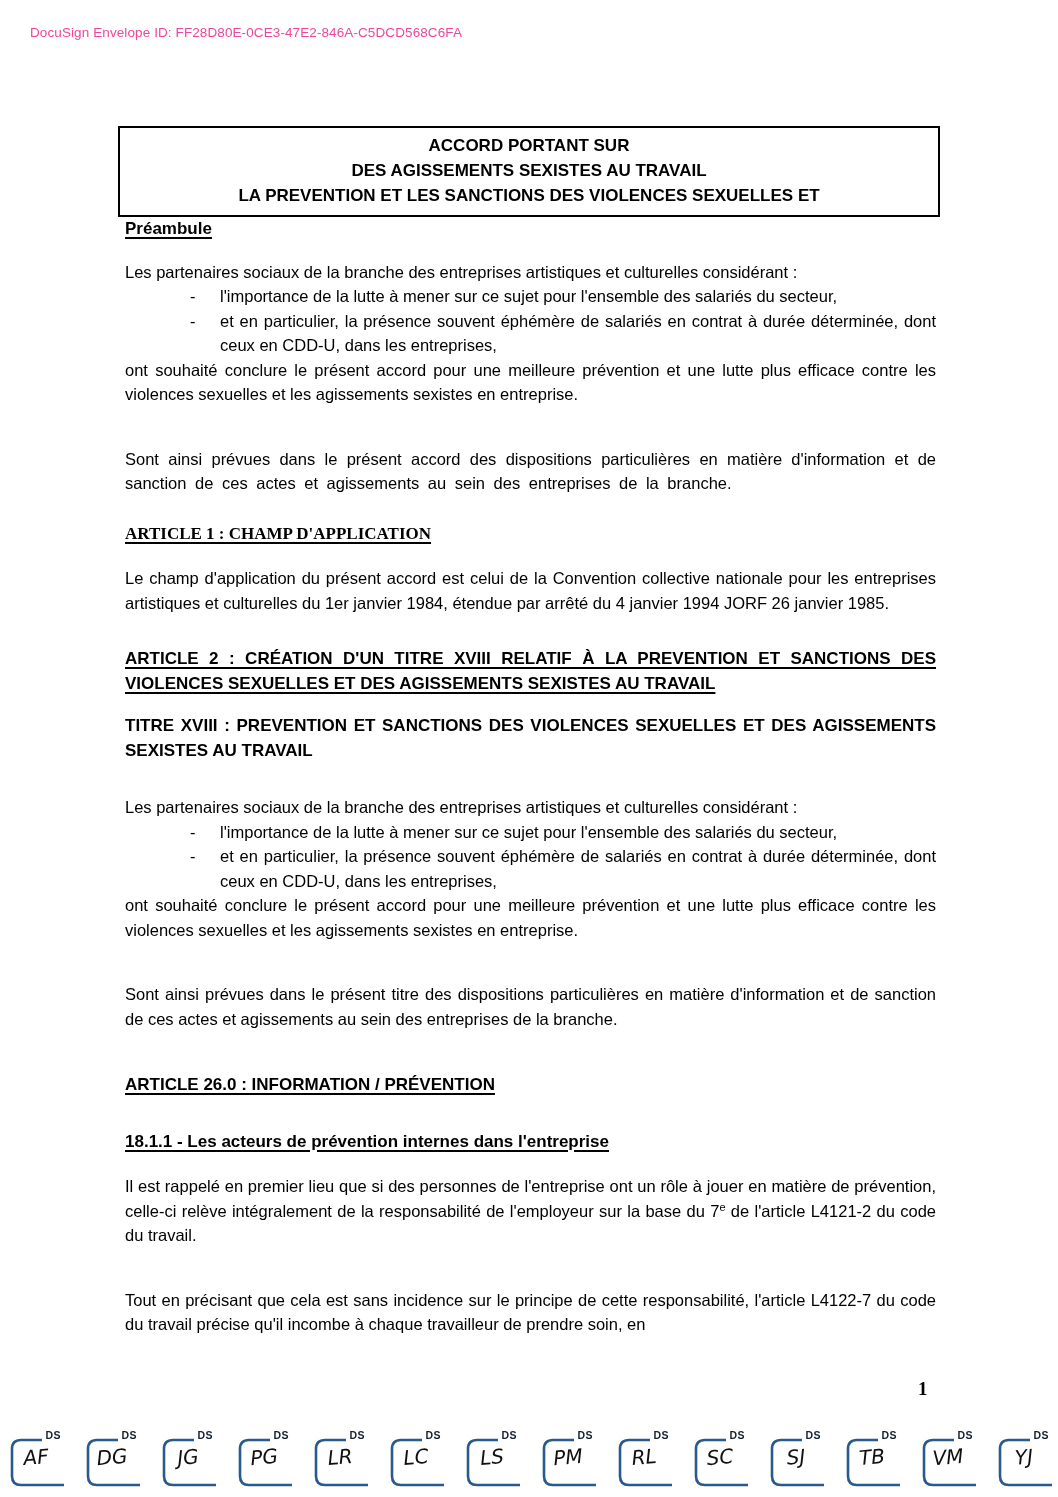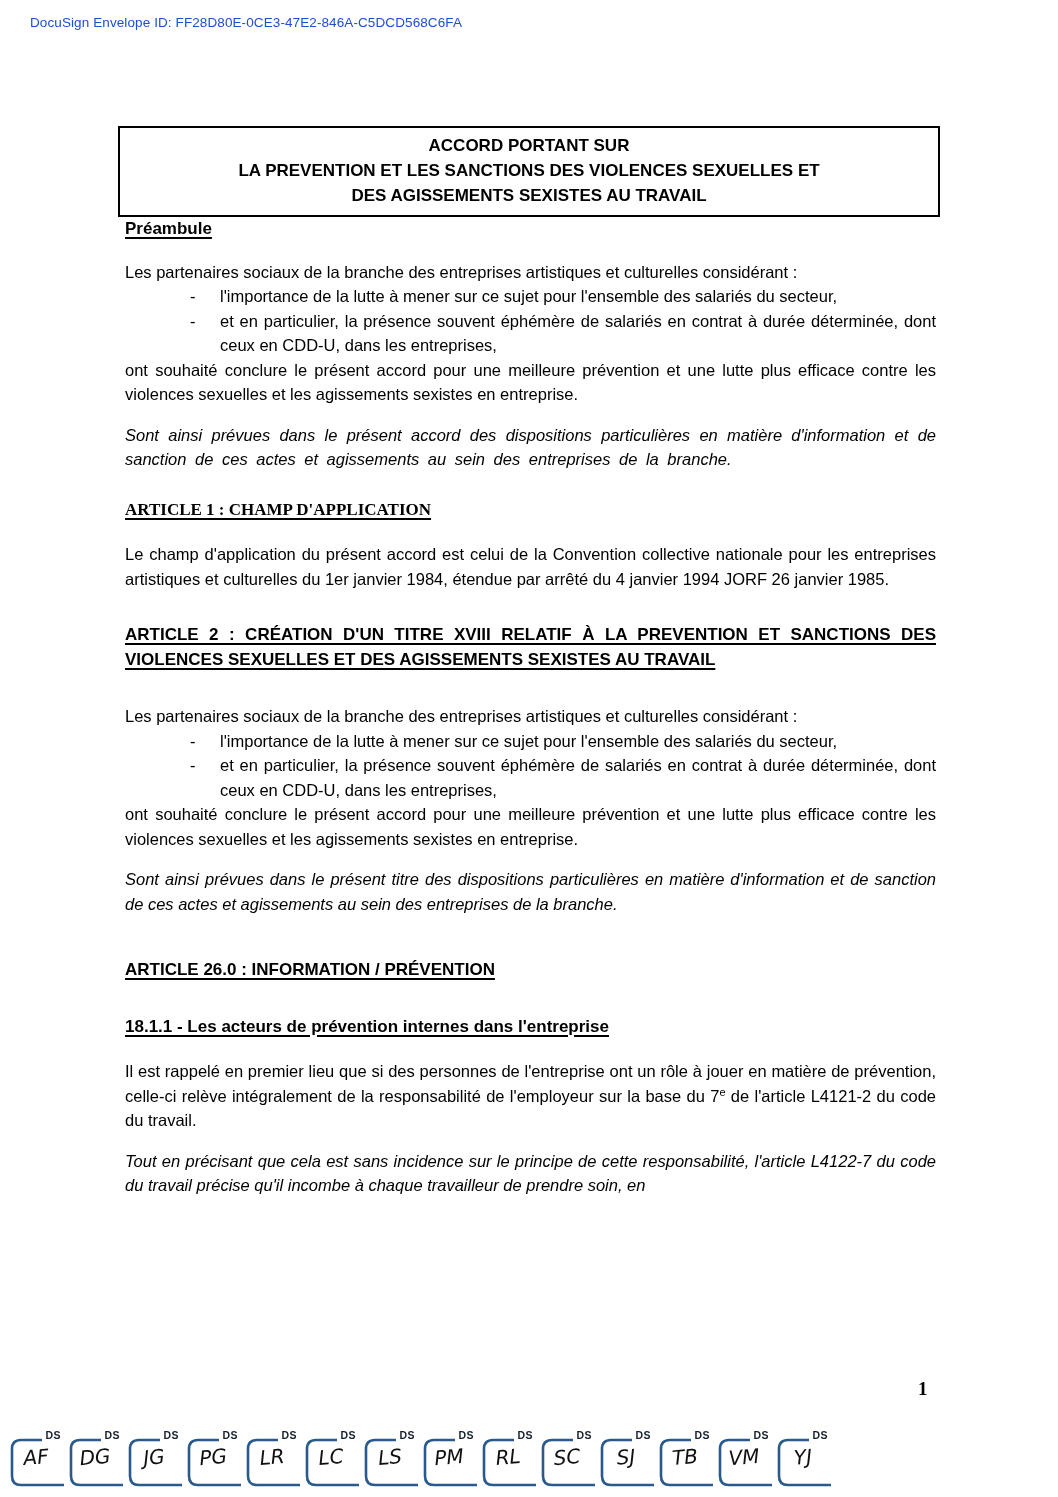--- a/index.html
+++ b/index.html
@@ -2,22 +2,22 @@
 <html><head>
 <meta charset="utf-8">
 <style>
   html,body{margin:0;padding:0;}
   body{
     width:1058px;height:1497px;position:relative;background:#ffffff;
     font-family:"Liberation Sans","DejaVu Sans",sans-serif;color:#000;
     overflow:hidden;
   }
   .envelope-id{
-    position:absolute;top:15px;left:30px;
-    font-size:13.5px;color:#1d4ed8;letter-spacing:0.1px;
+    position:absolute;top:25px;left:30px;
+    font-size:13.5px;color:#ec4899;letter-spacing:0.1px;
   }
   .content{
     position:absolute;top:126px;left:125px;width:811px;
     font-size:16.5px;line-height:24.5px;
   }
   .title-box{
     box-sizing:border-box;margin-left:-7px;width:822px;
     border:2px solid #000;padding:5px 18px 7px;
     text-align:center;font-weight:bold;font-size:17px;line-height:25px;
   }
@@ -27,31 +27,31 @@
   }
   .h.u{text-decoration:underline;text-decoration-thickness:2px;text-underline-offset:3px;}
   p{margin:0;text-align:justify;}
   .para{margin-top:32px;}
   .wide{word-spacing:4px;}
   .bullet{position:relative;padding-left:95px;text-align:justify;}
   .bullet .dash{position:absolute;left:65px;top:0;}
   .pre-heading{}
   .mt18{margin-top:18px;}
   .mt20{margin-top:20px;}
-  .mt24{margin-top:16px;font-style:italic;}
+  .mt24{margin-top:40px;}
   .mt26{margin-top:26px;font-family:Liberation Serif, serif;}
   .mt42{margin-top:42px;}
   .page-number{
     position:absolute;top:1378px;left:918px;
     font-family:"Liberation Serif","DejaVu Serif",serif;
     font-size:19px;font-weight:bold;color:#000;
   }
   .stamps-row{
     position:absolute;top:1428px;left:8px;
-    display:flex;gap:3px;
+    display:flex;gap:20px;
   }
   .stamp{position:relative;width:56px;height:62px;}
   .stamp svg{position:absolute;top:0;left:0;}
   .stamp-ds{
     position:absolute;top:1px;right:3px;
     font-size:10.5px;font-weight:bold;color:#14202e;letter-spacing:0.5px;
   }
   .stamp-initials{
     position:absolute;top:17px;left:0;width:56px;
     text-align:center;
@@ -63,22 +63,22 @@
 </style>
 </head>
 <body>
 
 <div class="envelope-id">DocuSign Envelope ID: FF28D80E-0CE3-47E2-846A-C5DCD568C6FA</div>
 
 <div class="content">
 
   <div class="title-box">
     <div>ACCORD PORTANT SUR</div>
+    <div>DES AGISSEMENTS SEXISTES AU TRAVAIL</div>
     <div>LA PREVENTION ET LES SANCTIONS DES VIOLENCES SEXUELLES ET</div>
-    <div>DES AGISSEMENTS SEXISTES AU TRAVAIL</div>
   </div>
 
   <div class="h u pre-heading">Préambule</div>
 
   <p class="mt18">Les partenaires sociaux de la branche des entreprises artistiques et culturelles considérant :</p>
   <div class="bullet">
     <span class="dash">-</span>
     <p>l'importance de la lutte à mener sur ce sujet pour l'ensemble des salariés du secteur,</p>
   </div>
   <div class="bullet">
@@ -88,20 +88,21 @@
   <p>ont souhaité conclure le présent accord pour une meilleure prévention et une lutte plus efficace contre les violences sexuelles et les agissements sexistes en entreprise.</p>
 
   <p class="mt24 wide">Sont ainsi prévues dans le présent accord des dispositions particulières en matière d'information et de sanction de ces actes et agissements au sein des entreprises de la branche.</p>
 
   <div class="h u mt26">ARTICLE 1 : CHAMP D'APPLICATION</div>
 
   <p class="mt20">Le champ d'application du présent accord est celui de la Convention collective nationale pour les entreprises artistiques et culturelles du 1er janvier 1984, étendue par arrêté du 4 janvier 1994 JORF 26 janvier 1985.</p>
 
   <div class="h u para">ARTICLE 2 : CRÉATION D'UN TITRE XVIII RELATIF À LA PREVENTION ET SANCTIONS DES VIOLENCES SEXUELLES ET DES AGISSEMENTS SEXISTES AU TRAVAIL</div>
 
+  <div class="h mt18">TITRE XVIII : PREVENTION ET SANCTIONS DES VIOLENCES SEXUELLES ET DES AGISSEMENTS SEXISTES AU TRAVAIL</div>
 
   <p class="para">Les partenaires sociaux de la branche des entreprises artistiques et culturelles considérant :</p>
   <div class="bullet">
     <span class="dash">-</span>
     <p>l'importance de la lutte à mener sur ce sujet pour l'ensemble des salariés du secteur,</p>
   </div>
   <div class="bullet">
     <span class="dash">-</span>
     <p>et en particulier, la présence souvent éphémère de salariés en contrat à durée déterminée, dont ceux en CDD-U, dans les entreprises,</p>
   </div>

